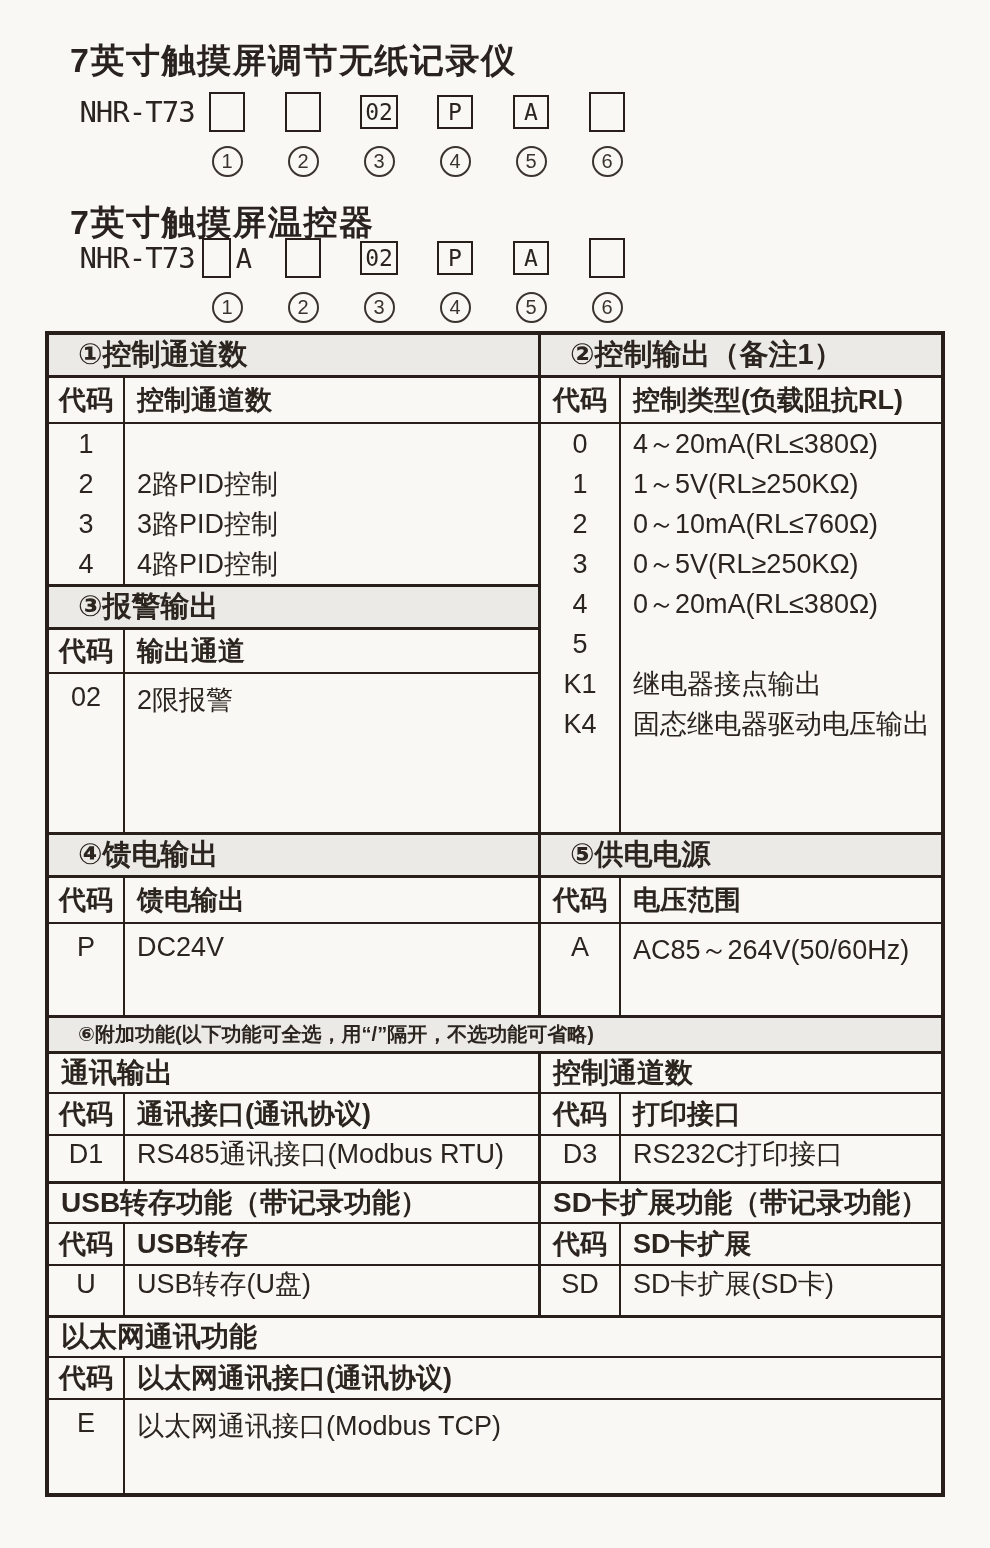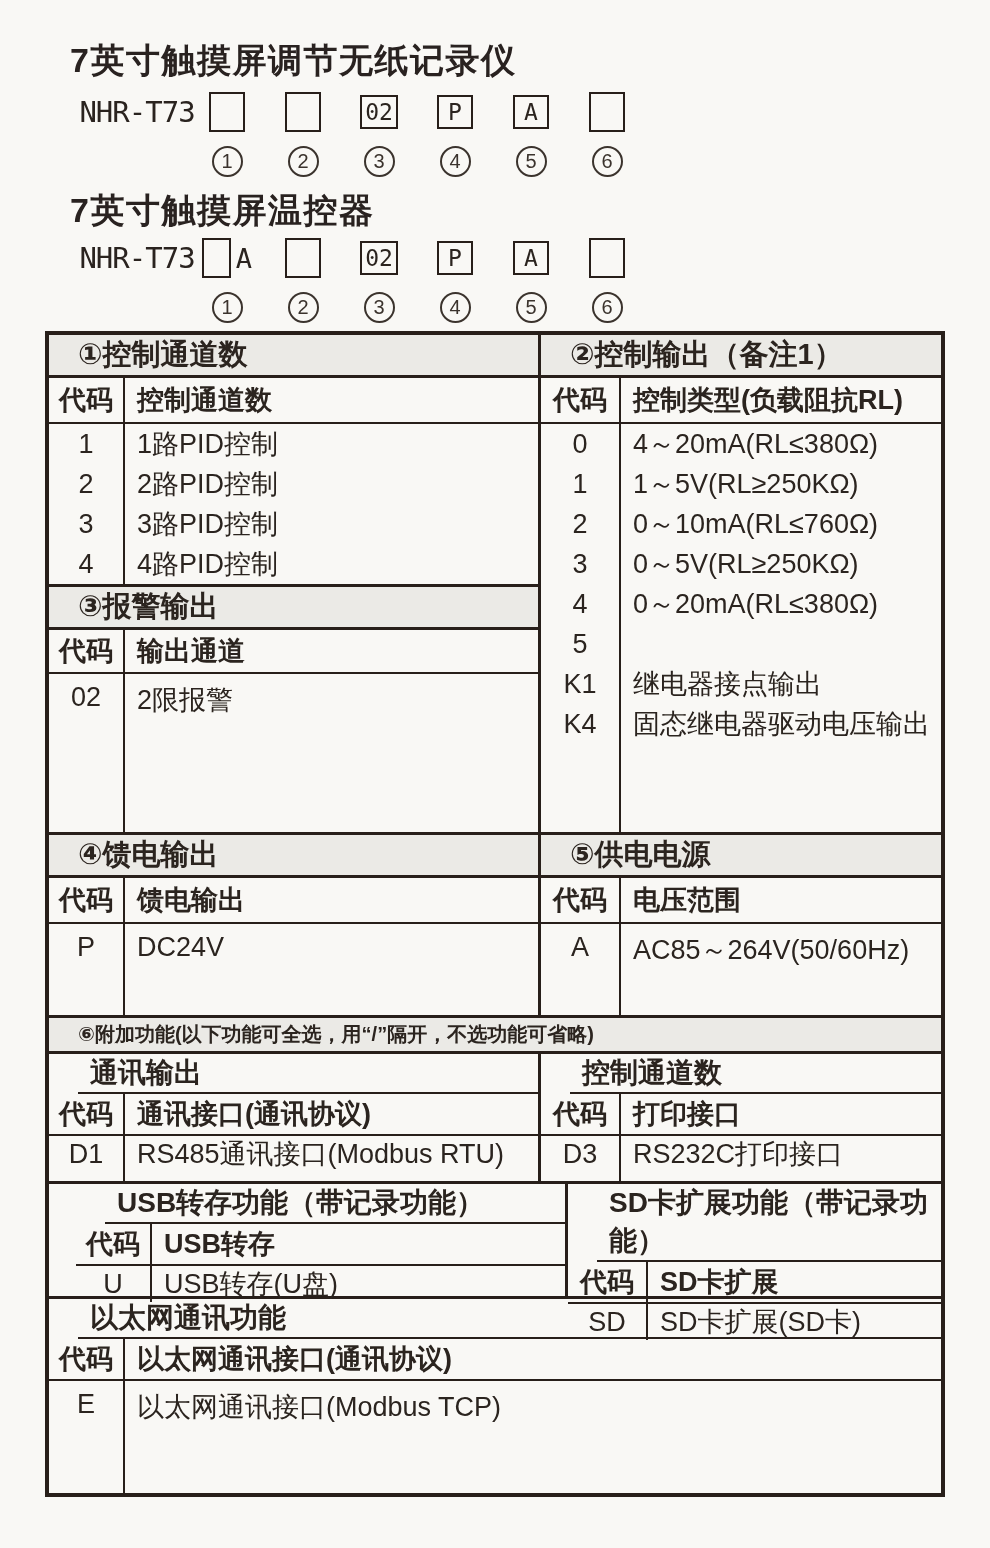--- a/index.html
+++ b/index.html
@@ -16,21 +16,21 @@
     font-family:"Liberation Sans","DejaVu Sans",sans-serif;
     position:relative;
     overflow:hidden;
   }
   
   .page-title{
     position:absolute;left:70px;
     font-size:34px;font-weight:600;letter-spacing:1.5px;color:#292220;
   }
   #title1{top:38px;}
-  #title2{top:188px;}
+  #title2{top:200px;}
   .diagram{position:absolute;left:72px;}
   #diagram1{top:86px;}
   #diagram2{top:232px;}
   .model-row,.digit-row{
     display:grid;
     grid-template-columns:130px 50px 26px 50px 26px 50px 26px 50px 26px 50px 26px 50px;
     align-items:center;
   }
   .model-row{height:52px;}
   .model-prefix{
@@ -72,40 +72,40 @@
     font-weight:700;font-size:29px;
     display:flex;align-items:center;
     padding:0 29px;
     border-bottom:3px solid var(--bd);
     flex:none;
   }
   .rowA{height:500px;border-bottom:3px solid var(--bd);flex:none;}
   .rowB{height:183px;border-bottom:3px solid var(--bd);flex:none;}
   .rowC{height:36px;border-bottom:3px solid var(--bd);font-size:20px;}
   .rowD{height:130px;border-bottom:3px solid var(--bd);flex:none;}
-  .rowE{height:115px;border-bottom:3px solid var(--bd);flex:none;padding-left:27px;}
+  .rowE{height:134px;border-bottom:3px solid var(--bd);flex:none;}
   .rowF{flex:1;display:flex;flex-direction:column;}
   .subtable{
     position:relative;display:flex;flex-direction:column;
   }
   .subtable::before{
     content:"";position:absolute;top:0;bottom:0;left:var(--cw,74px);
     width:2px;background:var(--bd);
   }
   .grow{flex:1;}
   .trow{display:flex;align-items:center;flex:none;}
   .trow.head{font-weight:700;border-bottom:2px solid var(--bd);}
   .cc{width:var(--cw,74px);text-align:center;flex:none;}
   .dc{flex:1;padding-left:14px;}
   .dc.indent{}
   .r-side{--cw:78px;}
   .h46{height:46px;} .h44{height:44px;} .h42{height:42px;} .h40{height:40px;}
   .sub-title{
     font-weight:700;font-size:28px;display:flex;align-items:center;
-    padding:0 12px;border-bottom:2px solid var(--bd);flex:none;margin-left:29px;
+    padding:0 12px;border-bottom:2px solid var(--bd);flex:none;
   }
   .data{font-weight:500;}
   .spacer{flex:1;}
   .bar-mid{border-top:3px solid var(--bd);}
   .fill-row{flex:1;align-items:flex-start;padding-top:8px;}
 </style>
 </head>
 <body>
 
 <div class="page-title" id="title1">7英寸触摸屏调节无纸记录仪</div>
@@ -204,21 +204,20 @@
   <div class="split rowA">
     <div class="col-l">
       <div class="bar">①控制通道数</div>
       <div class="subtable">
         <div class="trow head h46">
           <span class="cc">代码</span>
           <span class="dc indent">控制通道数</span>
         </div>
         <div class="trow data h40">
           <span class="cc">1</span>
-          <span class="dc indent">1路PID控制</span>
         </div>
         <div class="trow data h40">
           <span class="cc">2</span>
           <span class="dc indent">2路PID控制</span>
         </div>
         <div class="trow data h40">
           <span class="cc">3</span>
           <span class="dc indent">3路PID控制</span>
         </div>
         <div class="trow data h40">

